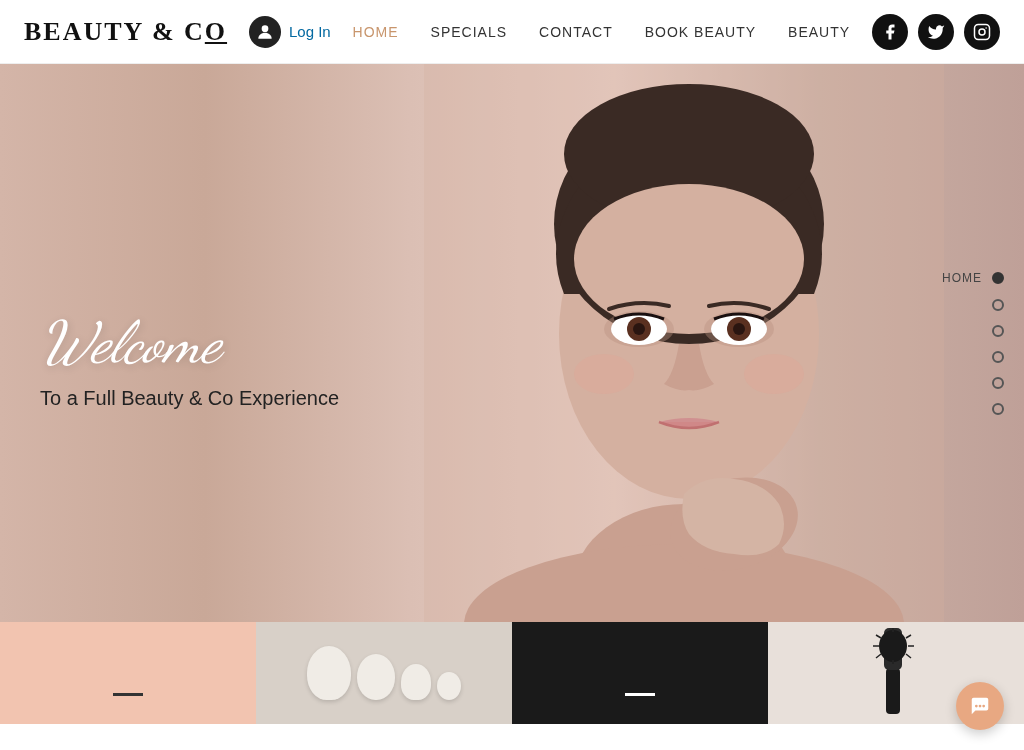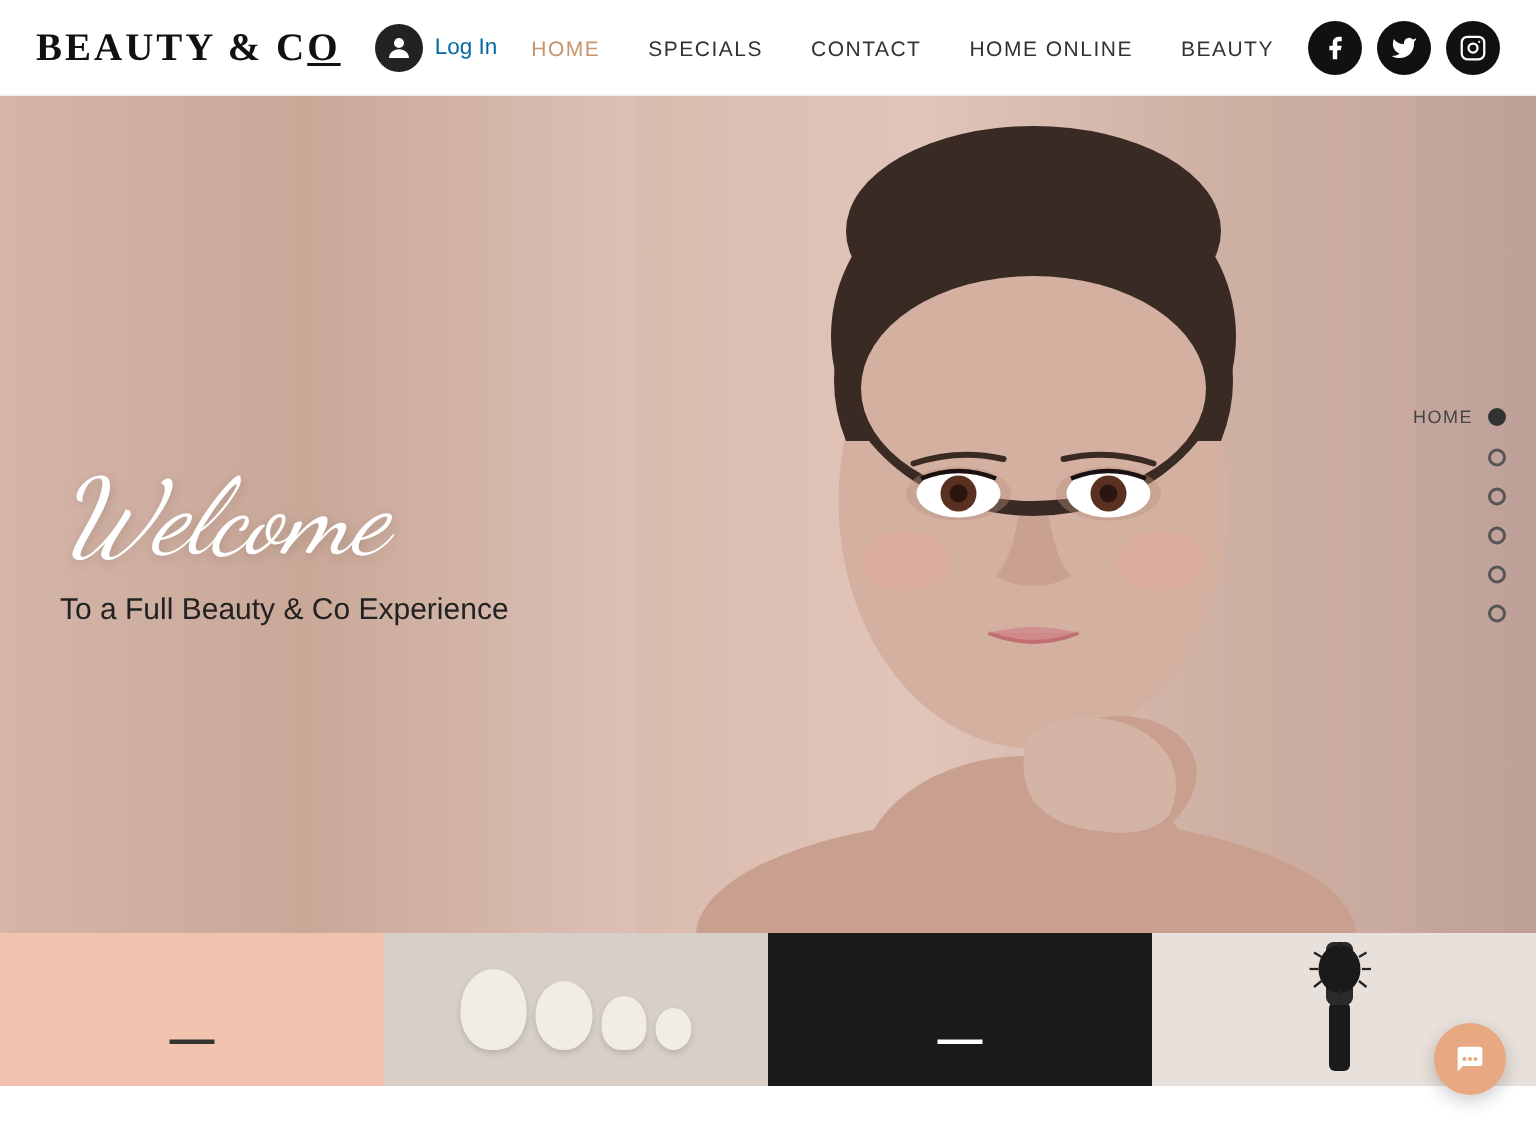--- a/index.html
+++ b/index.html
@@ -129,21 +129,21 @@
     }
 
     .hero-text {
       position: absolute;
       left: 40px;
       top: 50%;
       transform: translateY(-30%);
     }
     .hero-welcome {
       font-family: 'Brush Script MT', 'Dancing Script', cursive;
-      font-size: 70px;
+      font-size: 58px;
       color: #fff;
       line-height: 1;
       text-shadow: 1px 2px 8px rgba(0,0,0,0.15);
       font-style: italic;
     }
     .hero-subtitle {
       font-size: 20px;
       color: #222;
       font-family: Arial, sans-serif;
       font-weight: 400;
@@ -282,21 +282,21 @@
         <path d="M4 20c0-4 3.6-7 8-7s8 3 8 7"></path>
       </svg>
     </div>
     <span class="login-label">Log In</span>
   </div>
 
   <nav class="nav">
     <a class="active">HOME</a>
     <a>SPECIALS</a>
     <a>CONTACT</a>
-    <a>HOME ONLINE</a>
+    <a>BOOK BEAUTY</a>
     <a>BEAUTY</a>
   </nav>
 
   <div class="social-icons">
     <div class="social-icon">
       <svg width="18" height="18" viewBox="0 0 24 24" fill="white">
         <path d="M18 2h-3a5 5 0 00-5 5v3H7v4h3v8h4v-8h3l1-4h-4V7a1 1 0 011-1h3z"></path>
       </svg>
     </div>
     <div class="social-icon">

